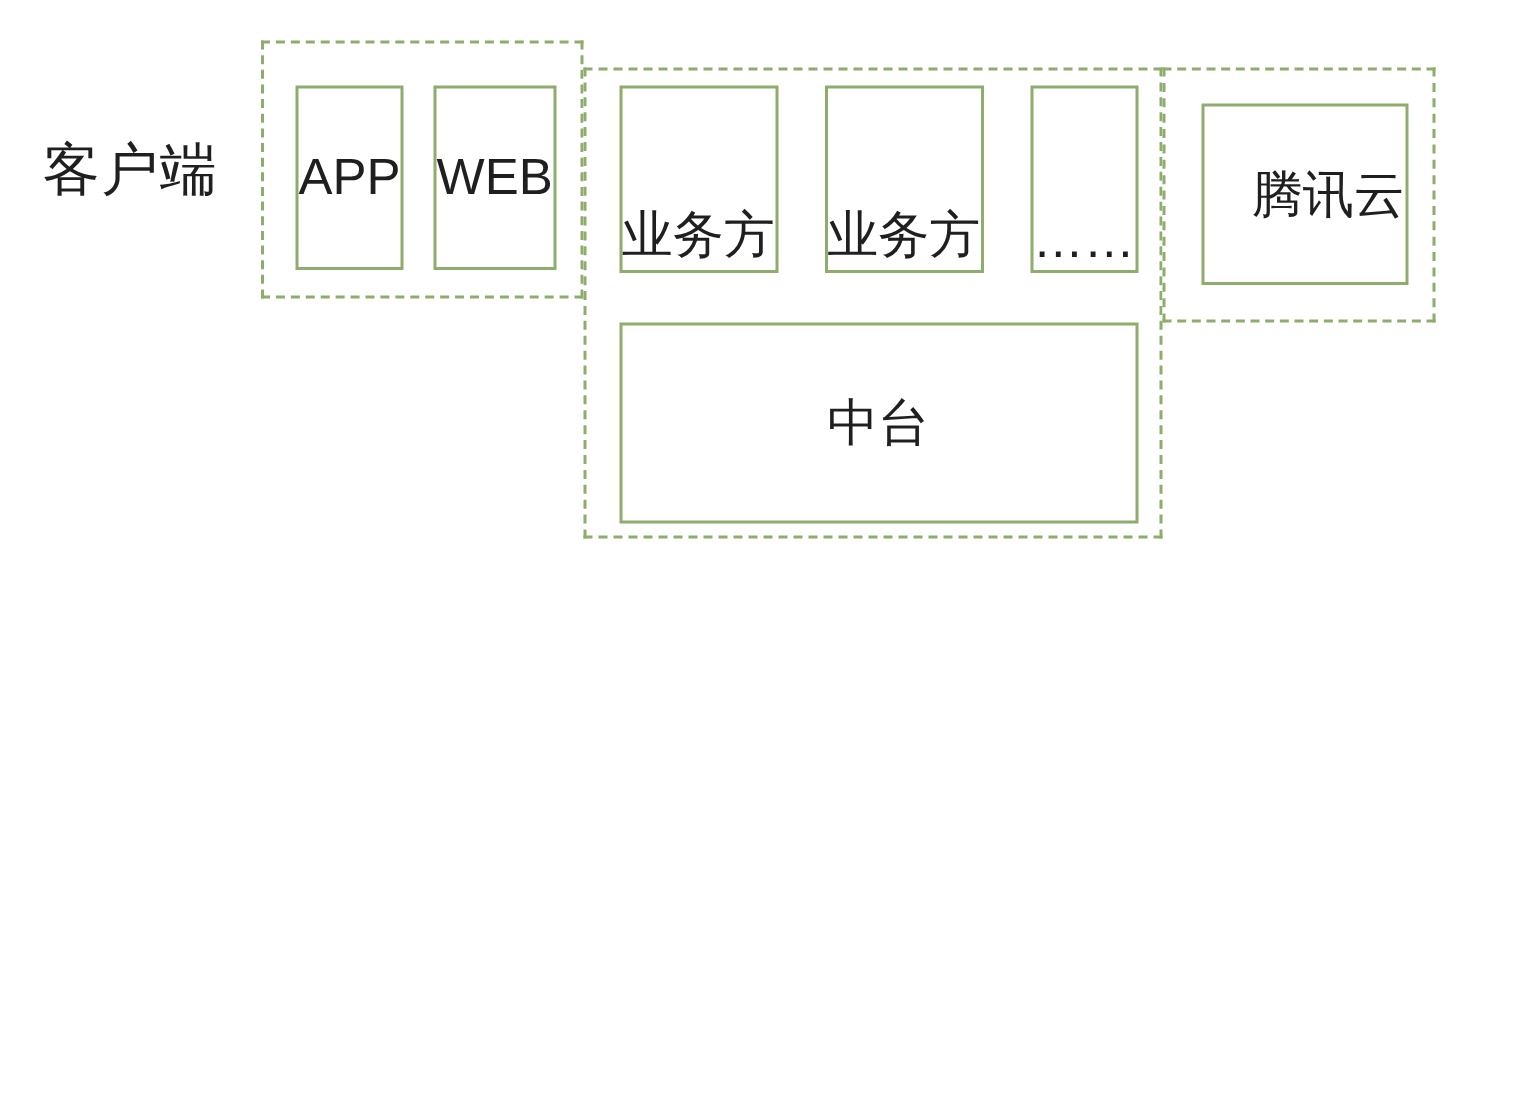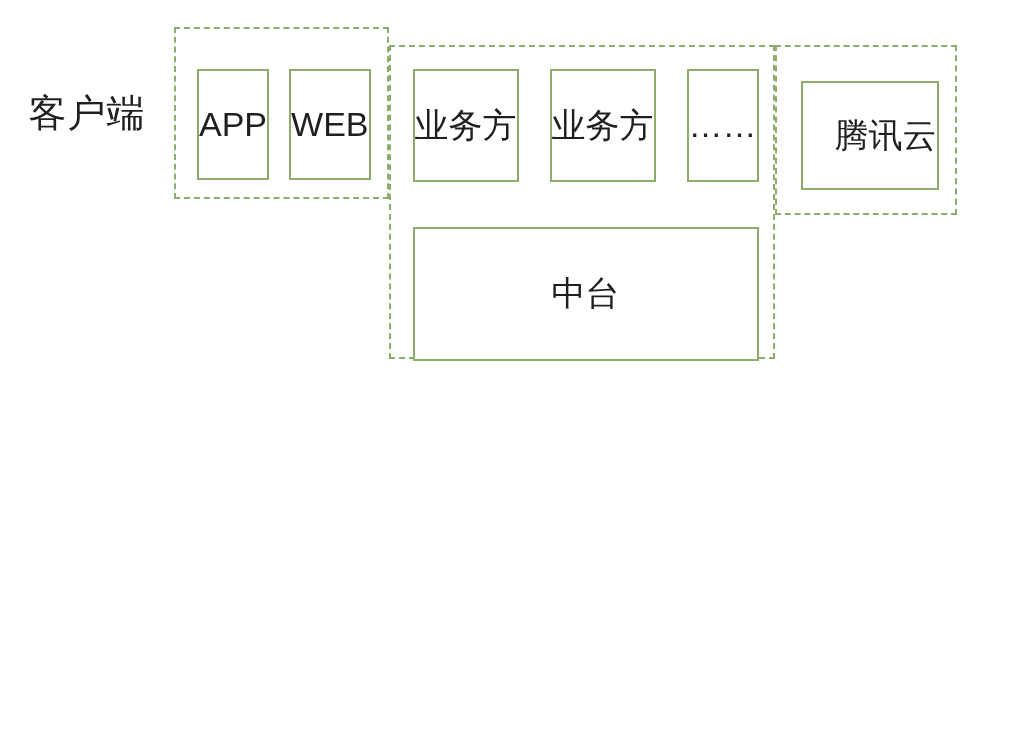--- a/index.html
+++ b/index.html
@@ -45,40 +45,39 @@
     background: var(--bg);
   }
   .node {
     border: 2px solid var(--green);
     background: var(--bg);
     display: flex;
     align-items: center;
     justify-content: center;
     font-size: 34px;
     white-space: nowrap;
-    margin-top: 12px;
   }
 
   
   .tier-client .dashed-box {
     display: flex;
     gap: 20px;
     padding: 28px 16px 17px 21px;
   }
   .tier-client .node { flex: 1; }
 
   
   .tier-server .dashed-box {
     display: flex;
     flex-direction: column;
     gap: 33px;
     padding: 10px 14px 16px 22px;
   }
   .server-row { display: flex; gap: 31px; height: 125px; flex: none; }
-  .server-row .node { flex: 1; }
+  .server-row .node { flex: 1; align-items: flex-end; }
   .node-middle-platform { height: 134px; flex: none; }
 
   
   .tier-video .dashed-box {
     display: flex;
     gap: 17px;
     padding: 22px 16px 23px 24px;
   }
   .tier-video .node { flex: 1; padding-left: 32px; }
 </style>

